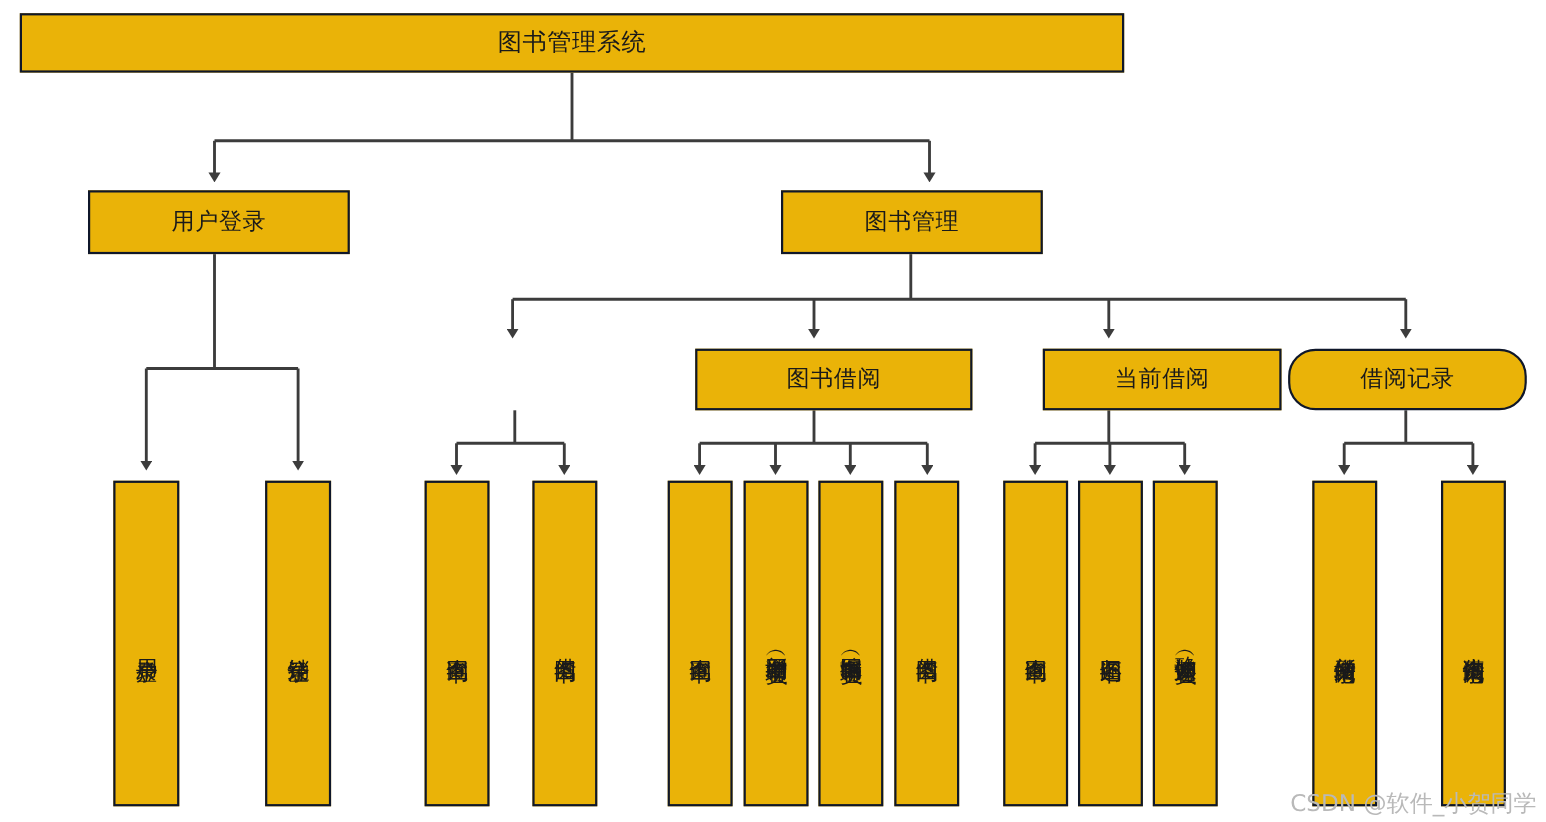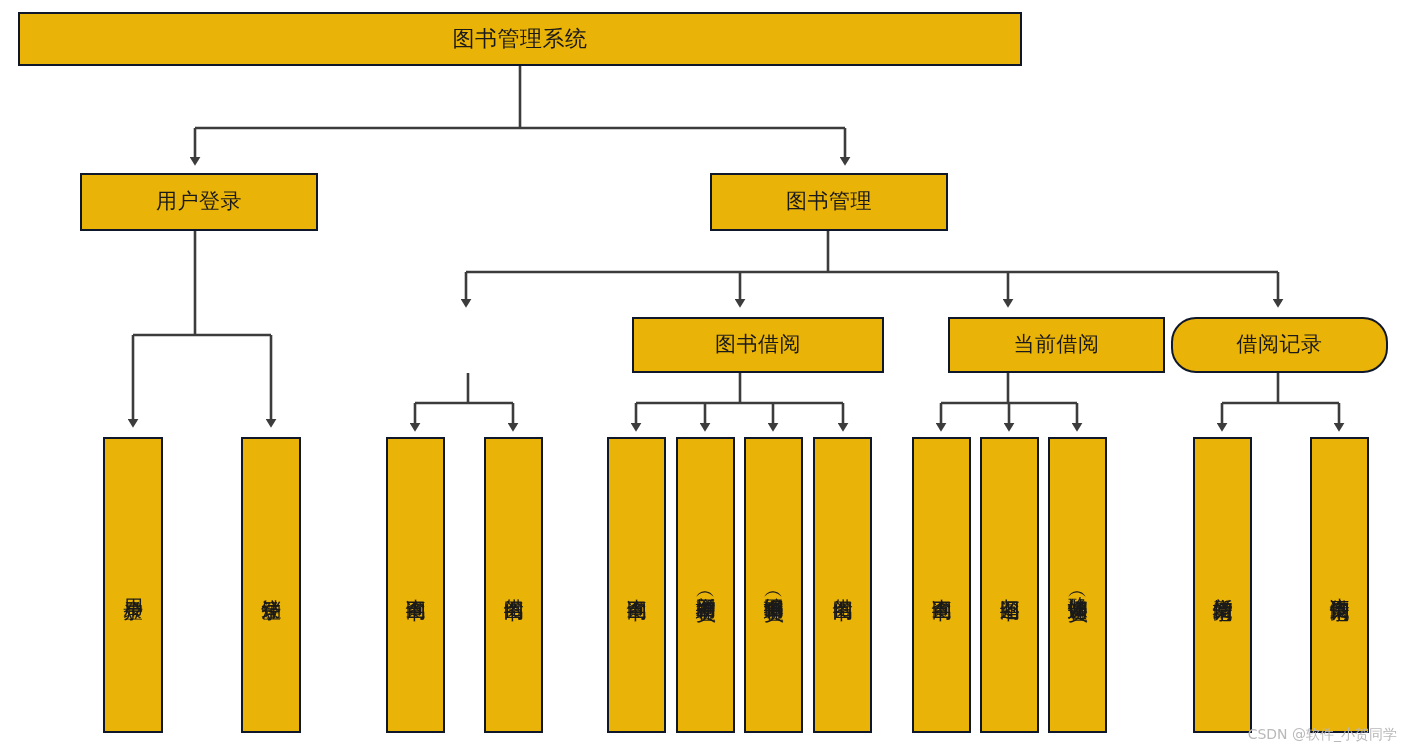--- a/index.html
+++ b/index.html
@@ -61,21 +61,21 @@
     font-size: 20px;
     line-height: 1.18;
     letter-spacing: 1px;
     max-height: 100%;
     white-space: normal;
   }
   #watermark {
     position: absolute;
     right: 8px;
     bottom: 3px;
-    font-size: 14px;
+    font-size: 21px;
     color: #b9b9b9;
     z-index: 9;
     white-space: nowrap;
     font-family: "DejaVu Sans", "Liberation Sans", sans-serif;
   }
 </style>
 </head>
 <body>
 
 <div id="diagram-root">

